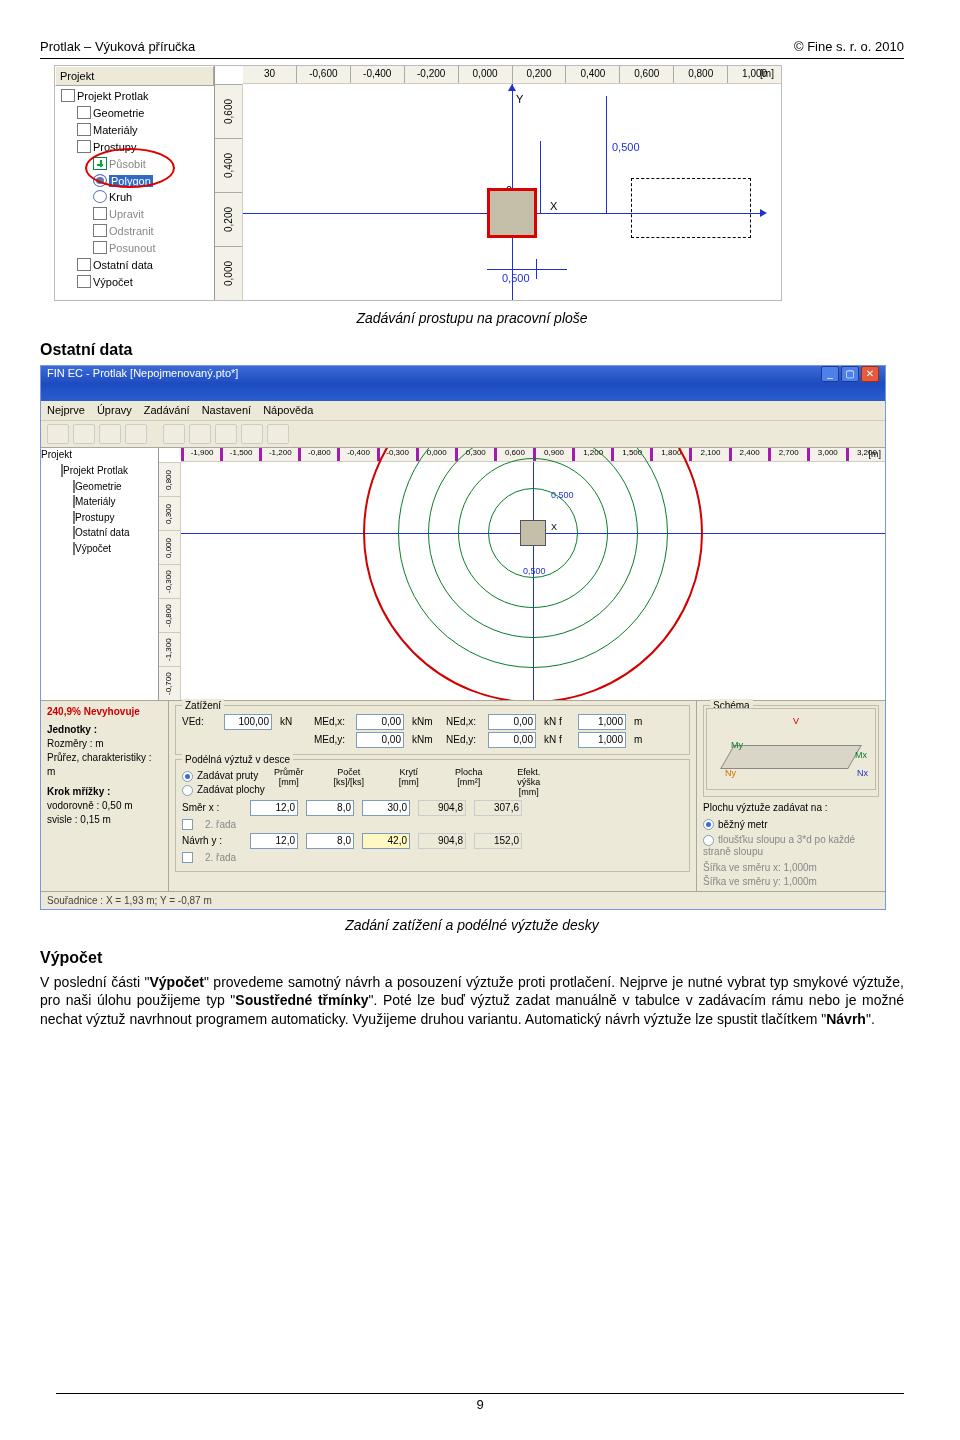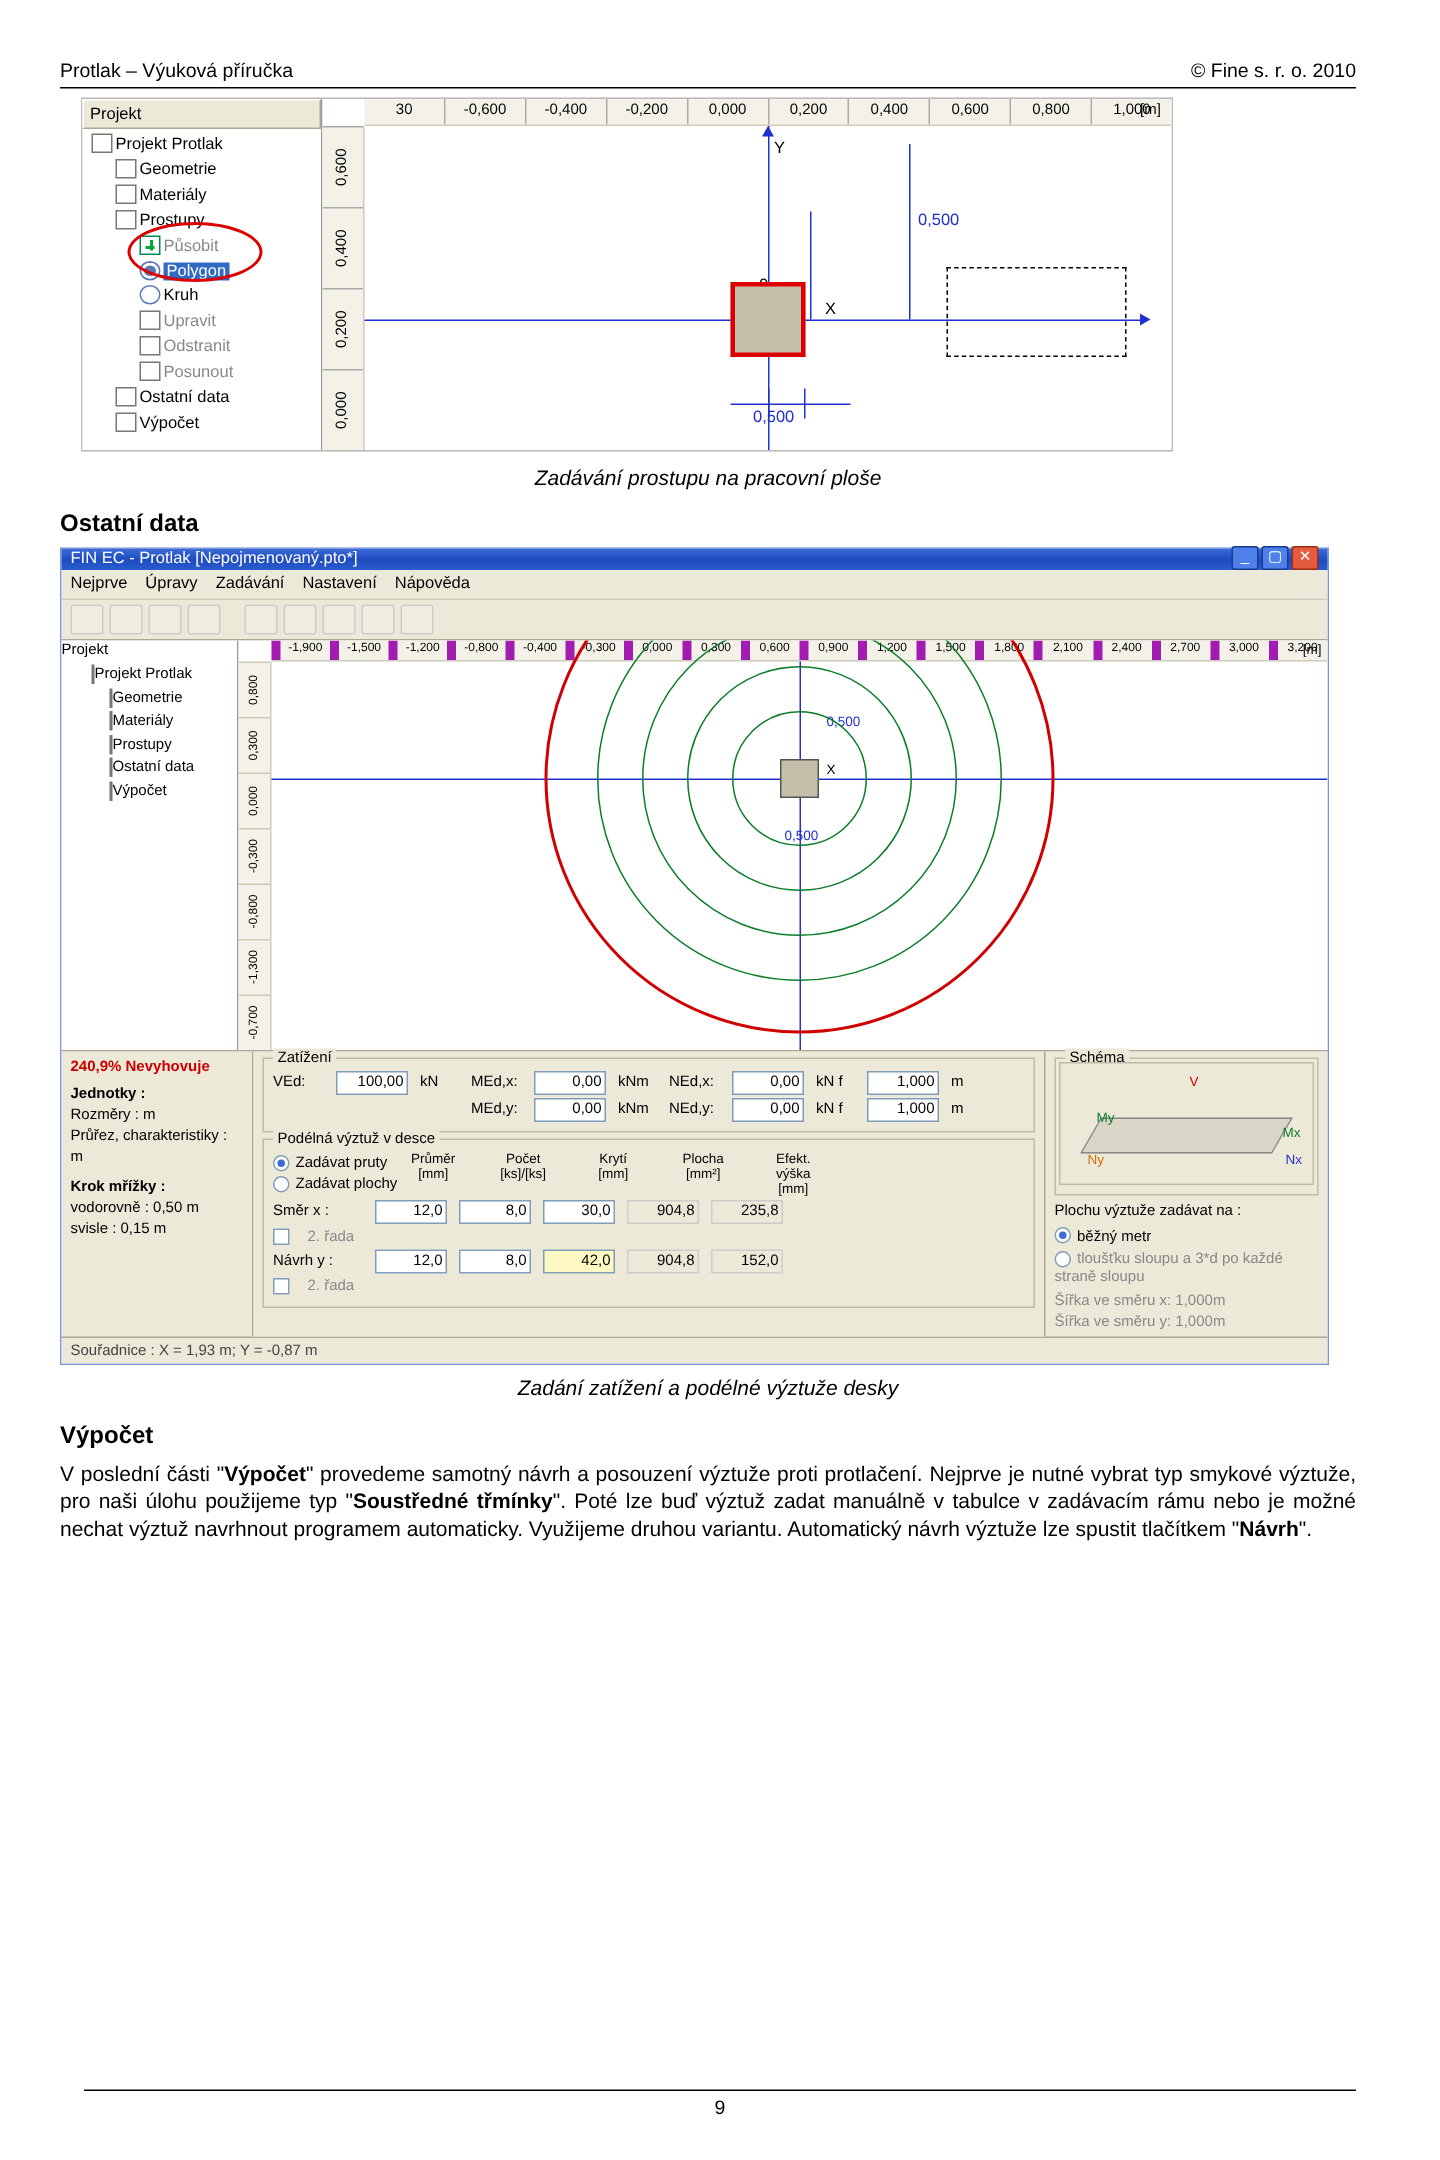--- a/index.html
+++ b/index.html
@@ -145,23 +145,23 @@
     border:1px solid #7a96df;
     width:846px; height:545px;
     margin:4px 0 6px 0;
     background:#ece9d8;
     font-family:Tahoma, sans-serif;
     font-size:10px;
     position:relative;
     display:flex; flex-direction:column;
   }
   .titlebar {
-    height:14px;
+    height:35px;
     background:linear-gradient(#3b6ad8,#1e4cc0 50%,#2a5dd0);
-    color:#fff; display:flex; align-items:flex-end; padding:0 6px;
+    color:#fff; display:flex; align-items:flex-start; padding:0 6px;
     font-size:11px;
     justify-content:space-between;
   }
   .winbtns { display:flex; gap:2px; }
   .winbtn { width:18px; height:16px; background:#4f7fe8; border:1px solid #1a3a90; border-radius:2px;
     color:#fff; display:flex; align-items:center; justify-content:center; font-size:10px; }
   .winbtn.close { background:#e55b3f; border-color:#a02a12; }
   .menubar {
     background:#ece9d8; padding:2px 6px; display:flex; gap:12px; font-size:11px;
     border-bottom:1px solid #d0cdbf;
@@ -176,21 +176,21 @@
     flex:1; display:flex; min-height:0;
     border-bottom:1px solid #aca899;
   }
   .shot2 .tree2 { width:118px; background:#fff; border-right:1px solid #999; }
   .shot2 .canv2 { flex:1; background:#fff; position:relative; overflow:hidden; }
 
   .canv2 .ruler-x2 {
     position:absolute; left:22px; right:0; top:0; height:14px;
     border-bottom:1px solid #d0cdbf; background:#f4f2e8; display:flex; font-size:8px;
   }
-  .canv2 .ruler-x2 .t { flex:1; text-align:center; border-left:6px solid #a21caf; }
+  .canv2 .ruler-x2 .t { flex:1; text-align:center; border-left:3px solid #a21caf; }
   .canv2 .ruler-y2 {
     position:absolute; left:0; top:14px; bottom:0; width:22px; background:#f4f2e8;
     border-right:1px solid #d0cdbf; display:flex; flex-direction:column; font-size:8px;
   }
   .canv2 .ruler-y2 .t { flex:1; writing-mode:vertical-rl; transform:rotate(180deg);
     display:flex; align-items:center; justify-content:center; border-bottom:1px solid #cfcab8; }
   .canv2 .unit2 { position:absolute; right:4px; top:0; font-size:9px; }
   .canv2 .area2 { position:absolute; left:22px; top:14px; right:0; bottom:0; }
   .area2 .ax { position:absolute; left:0; right:0; height:1px; top:30%; background:#2030d0; }
   .area2 .ay { position:absolute; top:0; bottom:0; width:1px; left:50%; background:#2030d0; }
@@ -485,21 +485,21 @@
               <div style="white-space:pre-line">Efekt. výška
 [mm]</div>
             </div>
           </div>
           <div class="row">
             <span style="width:60px">Směr x :</span>
             <span class="inp">12,0</span>
             <span class="inp">8,0</span>
             <span class="inp">30,0</span>
             <span class="inp" style="background:#ece9d8;border-color:#ccc">904,8</span>
-            <span class="inp" style="background:#ece9d8;border-color:#ccc">235,8</span>
+            <span class="inp" style="background:#ece9d8;border-color:#ccc">307,6</span>
           </div>
           <div class="row gray">
             <span class="chk"></span>
               <span>2. řada</span>
           </div>
           <div class="row">
             <span style="width:60px">Návrh y :</span>
             <span class="inp">12,0</span>
             <span class="inp">8,0</span>
             <span class="inp hl">42,0</span>

